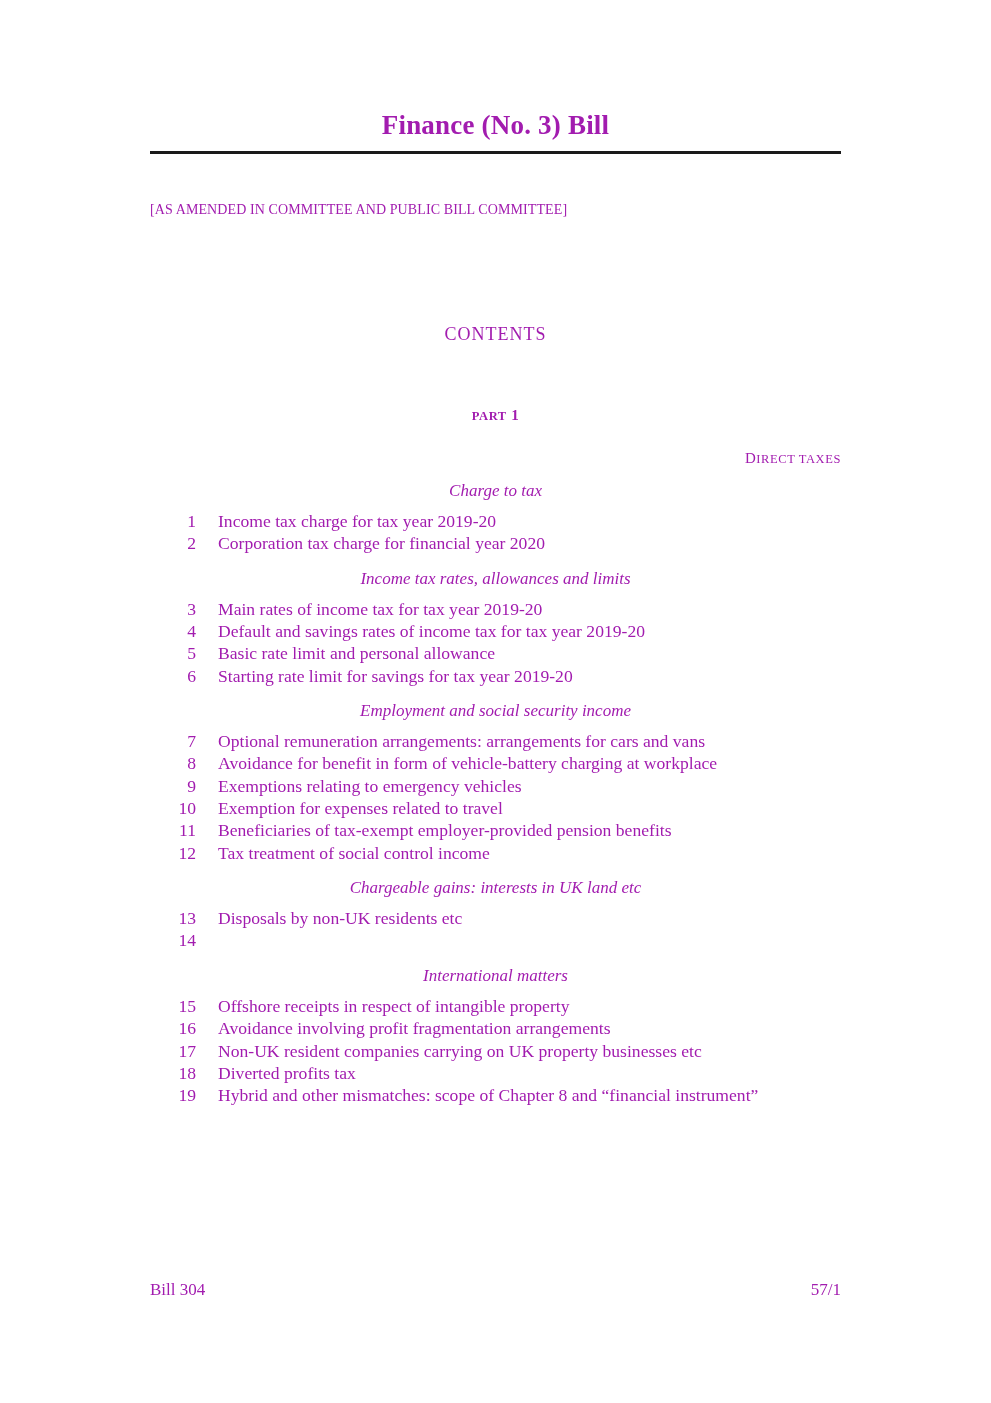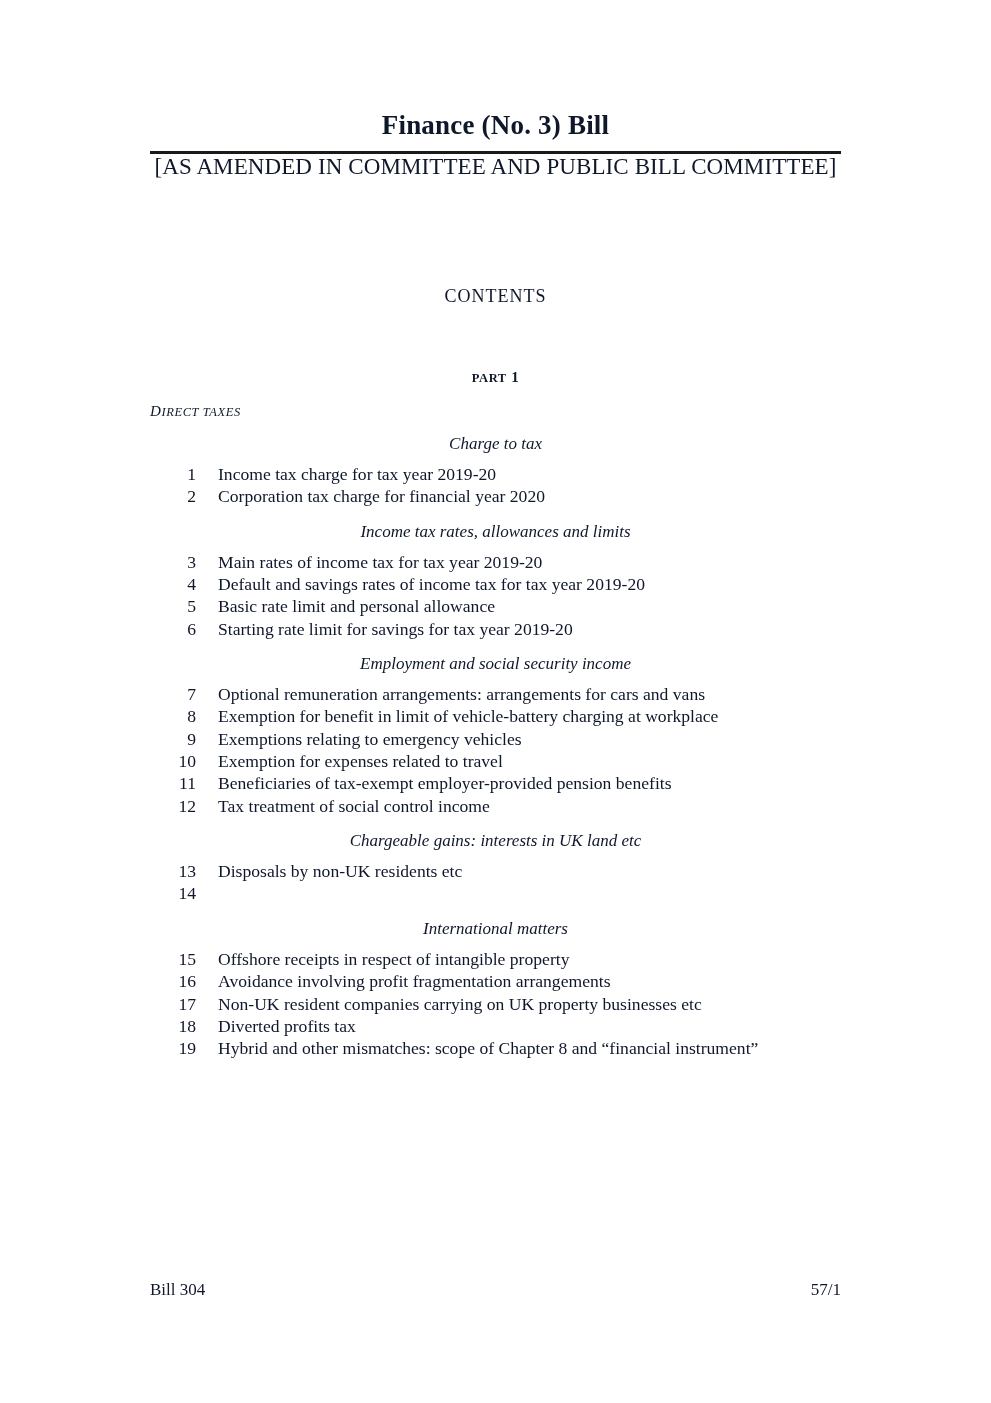--- a/index.html
+++ b/index.html
@@ -7,21 +7,21 @@
     padding: 0;
     background: #ffffff;
   }
   .page {
     position: relative;
     width: 991px;
     height: 1403px;
     margin: 0 auto;
     background: #ffffff;
     font-family: "Liberation Serif", serif;
-    color: #0f172a;
+    color: #a21caf;
     box-sizing: border-box;
   }
   .content {
     position: absolute;
     left: 150px;
     top: 0;
     width: 691px;
     height: 1403px;
   }
   .doc-title {
@@ -33,46 +33,46 @@
     padding-top: 110px;
   }
   .title-rules {
     margin-top: 10px;
     border-top: 2px solid #1a1a1a;
     border-bottom: 1px solid #1a1a1a;
     height: 3px;
     box-sizing: border-box;
   }
   .amend-note {
-    text-align: center;
-    font-size: 23px;
+    text-align: left;
+    font-size: 14px;
+    margin-top: 48px;
     letter-spacing: 0.1px;
   }
   .contents-heading {
     text-align: center;
     font-size: 18px;
     margin-top: 106px;
     letter-spacing: 1px;
   }
   .part-heading {
     text-align: center;
     font-size: 15px;
     font-weight: bold;
     margin-top: 62px;
     letter-spacing: 0.6px;
   }
   .part-heading .smallcap {
     font-size: 12.5px;
   }
   .part-subheading {
-    text-align: left;
+    text-align: right;
     font-size: 15px;
-    margin-top: 17px;
+    margin-top: 26px;
     letter-spacing: 0.6px;
-    font-style: italic;
   }
   .part-subheading .smallcap {
     font-size: 12.5px;
   }
   .group {
     margin-top: 14px;
   }
   .group-title {
     text-align: center;
     font-style: italic;
@@ -158,21 +158,21 @@
     </div>
 
     <div class="group">
       <div class="group-title">Employment and social security income</div>
       <div class="entry">
         <span class="entry-num">7</span>
         <span class="entry-text">Optional remuneration arrangements: arrangements for cars and vans</span>
       </div>
       <div class="entry">
         <span class="entry-num">8</span>
-        <span class="entry-text">Exemption for benefit in limit of vehicle-battery charging at workplace</span>
+        <span class="entry-text">Avoidance for benefit in form of vehicle-battery charging at workplace</span>
       </div>
       <div class="entry">
         <span class="entry-num">9</span>
         <span class="entry-text">Exemptions relating to emergency vehicles</span>
       </div>
       <div class="entry">
         <span class="entry-num">10</span>
         <span class="entry-text">Exemption for expenses related to travel</span>
       </div>
       <div class="entry">

